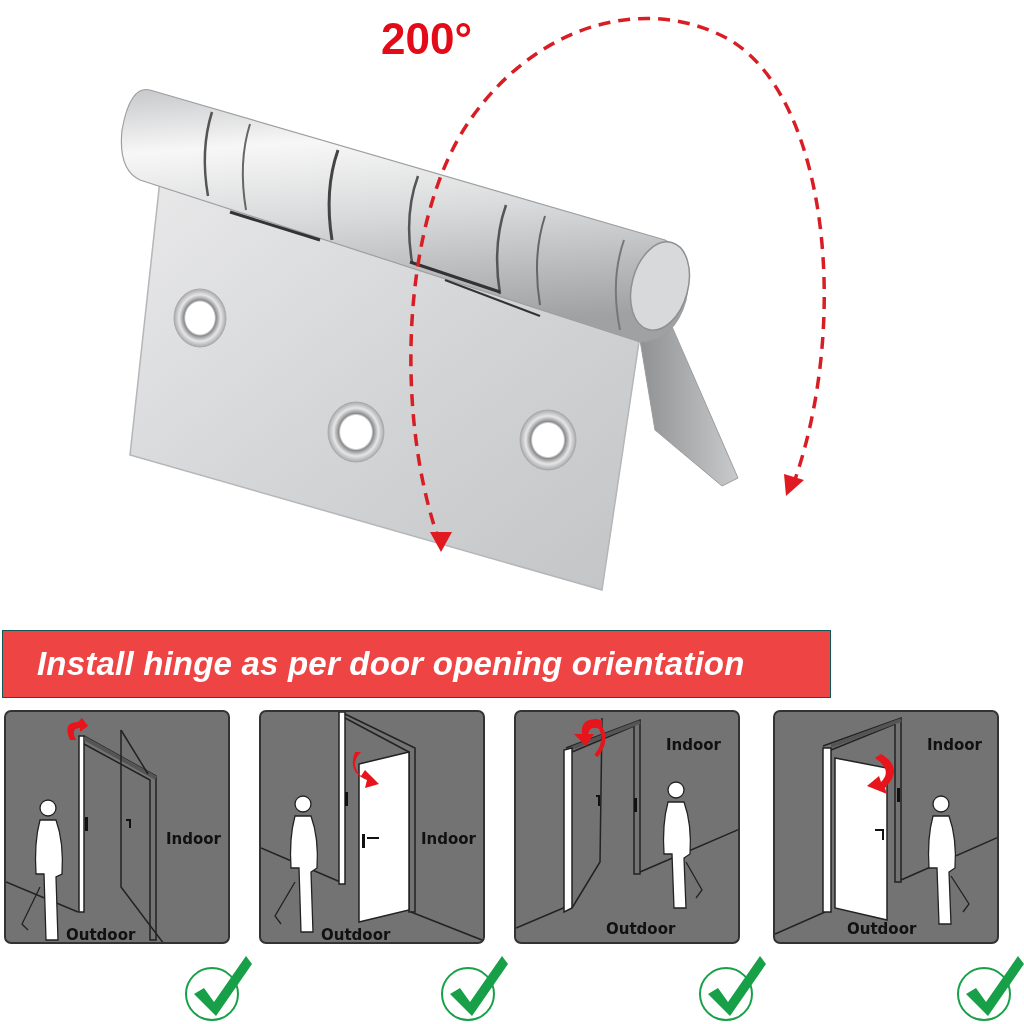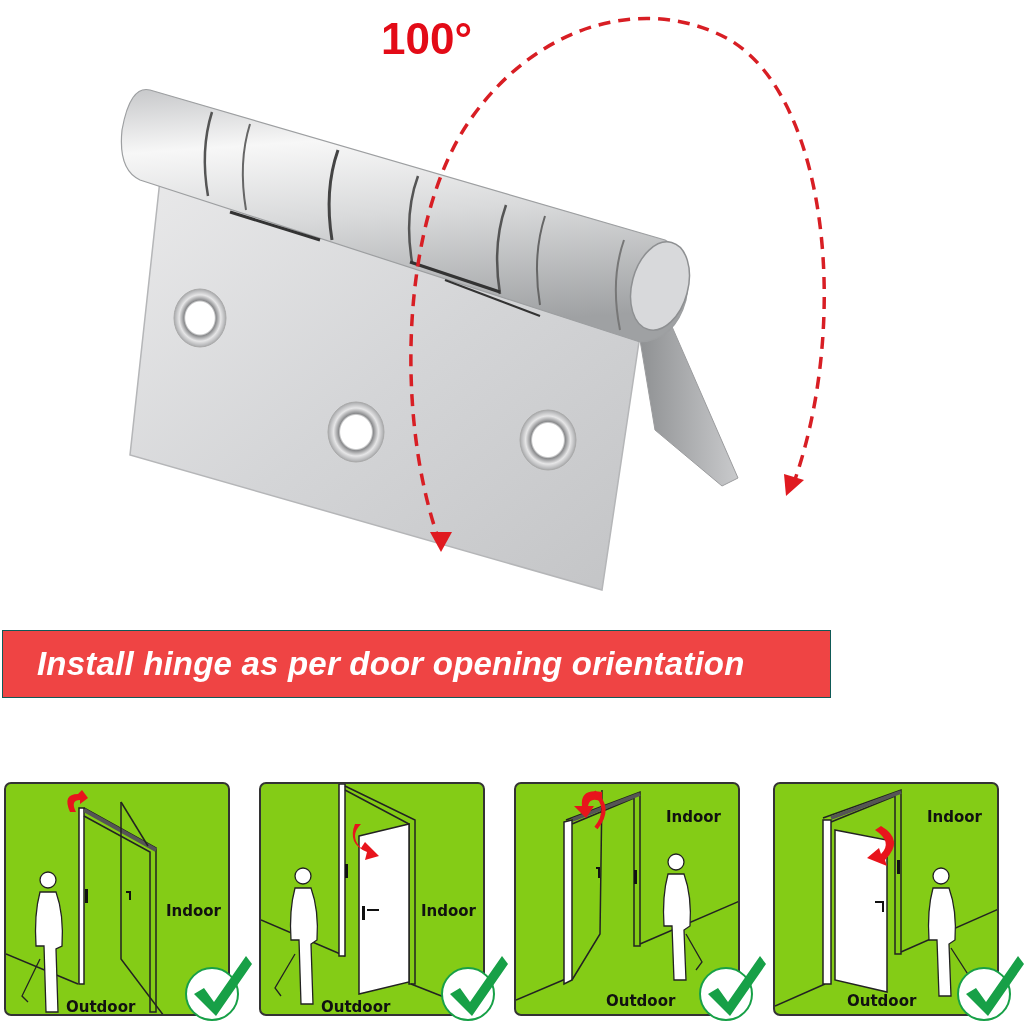--- a/index.html
+++ b/index.html
@@ -1,21 +1,21 @@
 <!DOCTYPE html>
 <html><head>
 <meta charset="utf-8">
 <style>
   html, body { margin:0; padding:0; background:#ffffff; }
   body { width:1024px; height:1024px; position:relative; overflow:hidden; font-family:"Liberation Sans", sans-serif; }
   .hero { position:absolute; left:0; top:0; width:1024px; height:620px; }
   .angle-label { position:absolute; left:381px; top:14px; font-family:"Liberation Sans", sans-serif; font-weight:bold; font-size:44px; color:#e30b17; letter-spacing:0px; }
   .banner { position:absolute; left:2px; top:630px; width:829px; height:68px; background:#ef4444; border:1px solid #0f5a57; box-sizing:border-box; display:flex; align-items:center; padding-left:34px; }
   .banner-text { color:#ffffff; font-style:italic; font-weight:bold; font-size:33px; font-family:"Liberation Sans", sans-serif; letter-spacing:0.2px; }
-  .panel { position:absolute; top:782px; width:226px; height:234px; border:2px solid #333; border-radius:7px; background:#84cc16; box-sizing:border-box; overflow:hidden; }
+  .panel { position:absolute; top:710px; width:226px; height:234px; border:2px solid #333; border-radius:7px; background:#737373; box-sizing:border-box; overflow:hidden; }
   .panel svg { position:absolute; left:0; top:0; }
   .lbl { position:absolute; font-weight:bold; font-size:15px; color:#111; font-family:"DejaVu Sans", sans-serif; }
   .check { position:absolute; width:74px; height:74px; }
 </style>
 </head>
 <body>
 
 <div class="hero">
   <svg width="1024" height="620" viewBox="0 0 1024 620">
     <defs>
@@ -63,21 +63,21 @@
     <path d="M445,280 L540,316" stroke="#333" stroke-width="2"></path>
 
     <ellipse cx="200" cy="318" rx="26" ry="29" fill="url(#hole)" stroke="#aaa"></ellipse>
     <ellipse cx="356" cy="432" rx="28" ry="30" fill="url(#hole)" stroke="#aaa"></ellipse>
     <ellipse cx="548" cy="440" rx="28" ry="30" fill="url(#hole)" stroke="#aaa"></ellipse>
 
     <path d="M440,543 C395,420 400,220 470,120 C540,20 650,-5 730,40 C830,100 850,330 792,488" fill="none" stroke="#d81e24" stroke-width="3.5" stroke-dasharray="12,8"></path>
     <polygon points="430,532 452,532 441,552" fill="#e01a20"></polygon>
     <polygon points="784,474 804,480 786,496" fill="#e01a20"></polygon>
   </svg>
-  <div class="angle-label">100°</div>
+  <div class="angle-label">200°</div>
 </div>
 
 <div class="banner">
   <span class="banner-text">Install hinge as per door opening orientation</span>
 </div>
 
 <div class="panel" style="left:4px;">
   <svg width="226" height="234" viewBox="0 0 226 234">
     <path d="M0,170 L72,200" stroke="#222" stroke-width="1.5" fill="none"></path>
 

